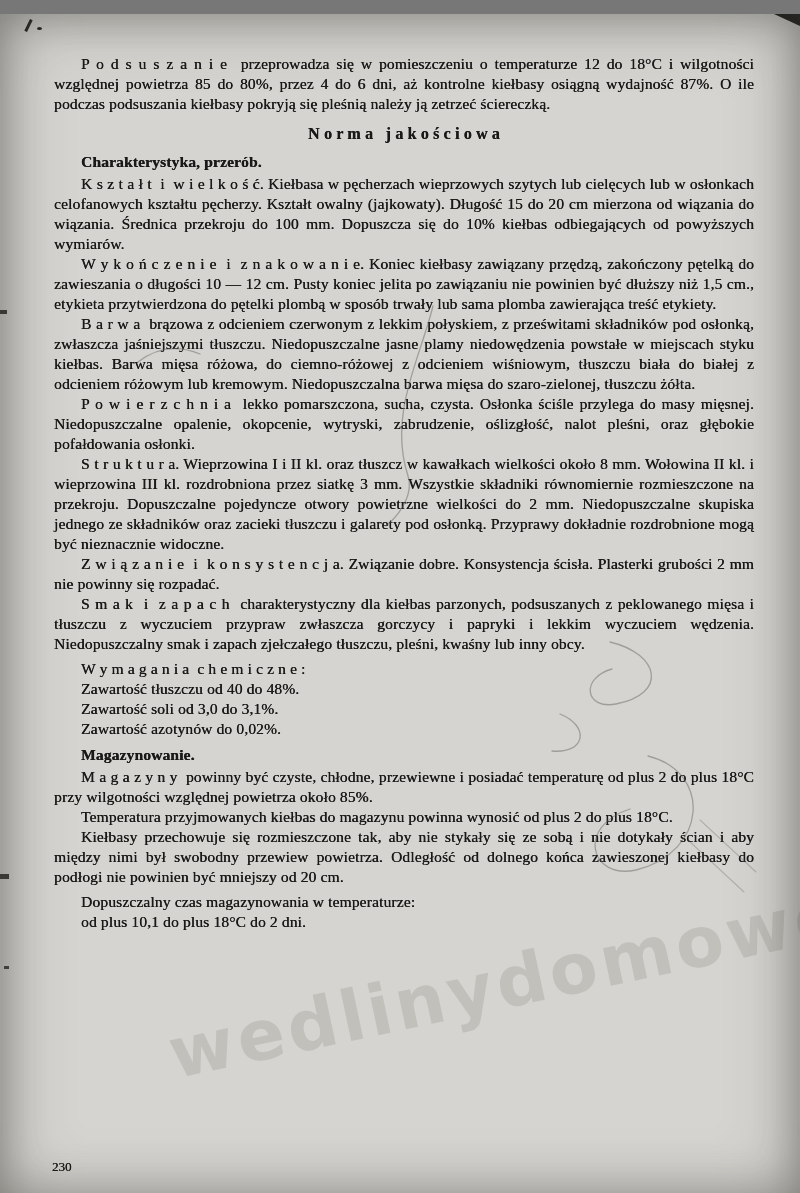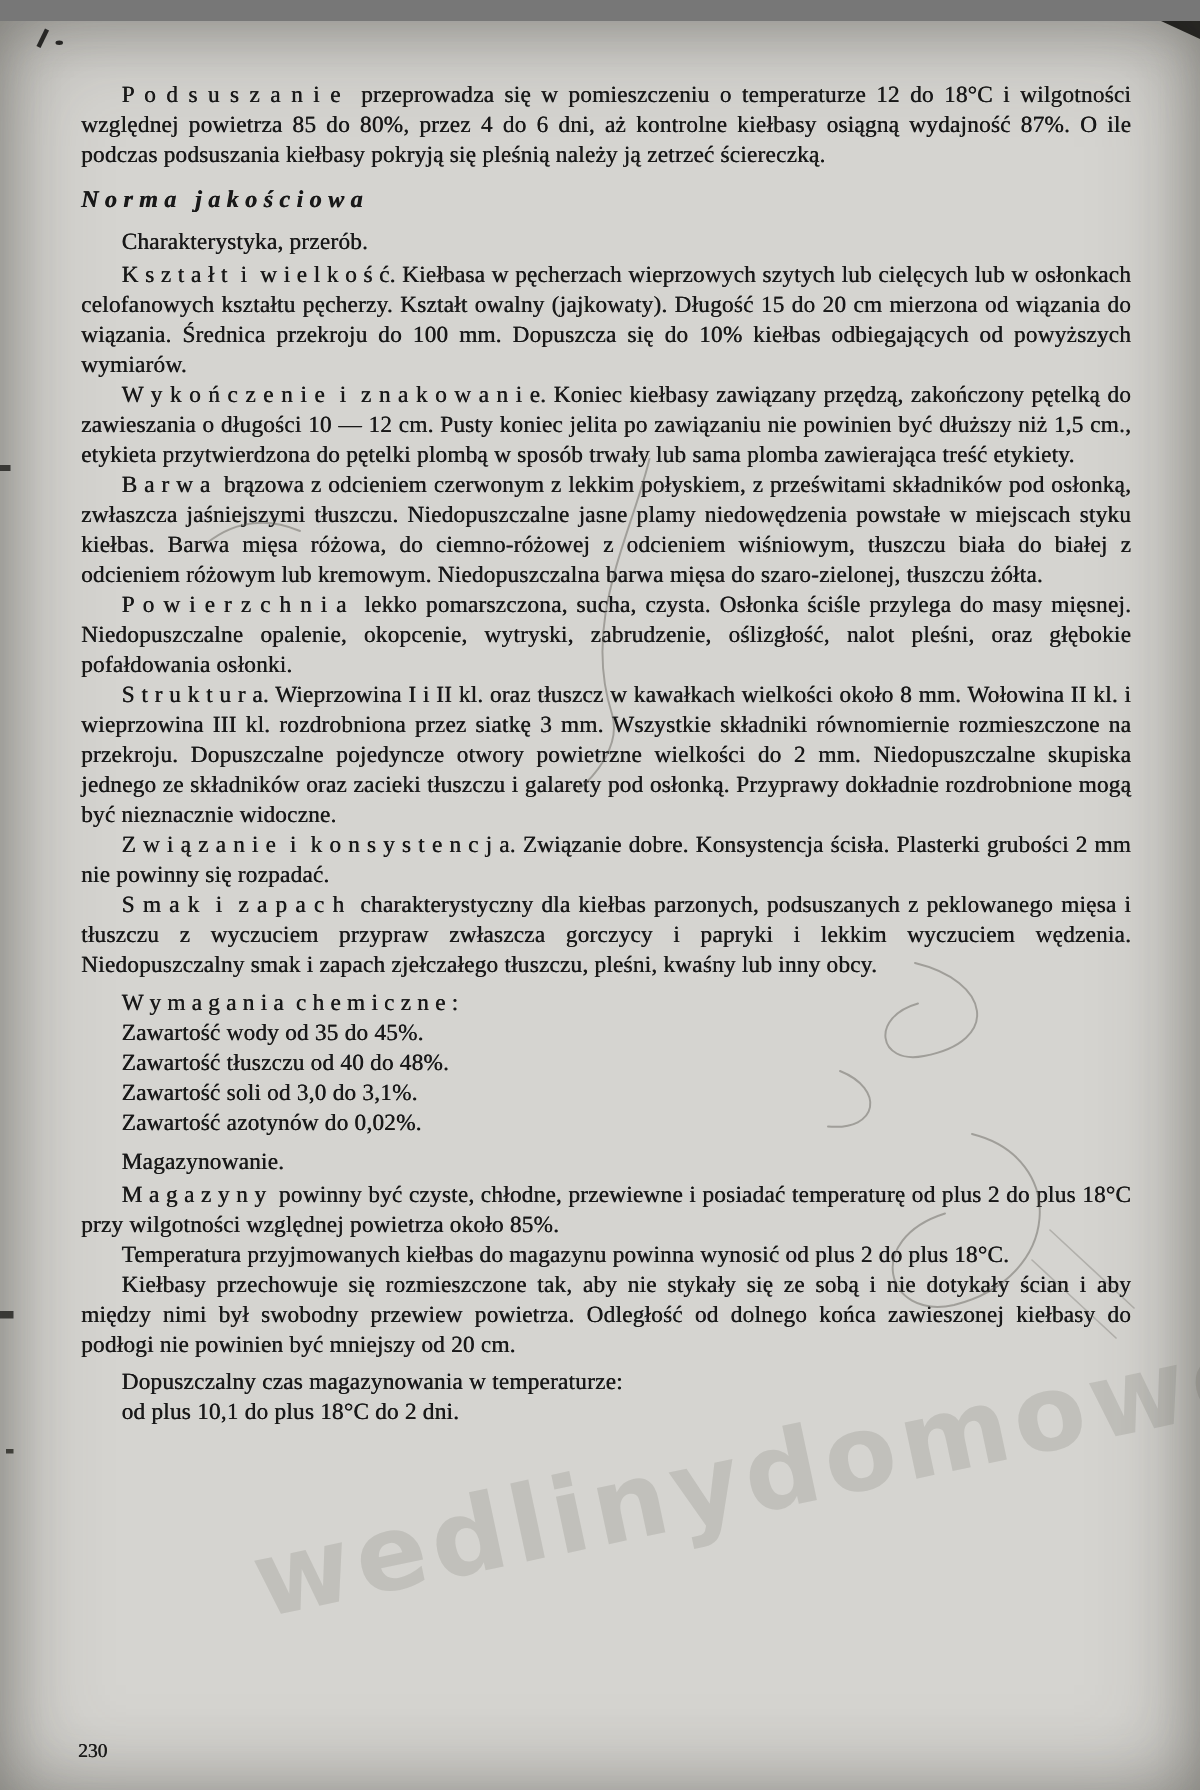--- a/index.html
+++ b/index.html
@@ -28,29 +28,28 @@
     left: 54px; top: 40px; width: 700px;
     font-size: 15.5px;
     line-height: 20px;
     text-align: justify;
     letter-spacing: 0.15px;
     text-shadow: 0.3px 0 0 currentColor;
   }
   .para { margin: 0; text-indent: 27px; }
   .heading-center {
     margin: 10px 0 8px;
-    text-align: left;
+    text-align: center;
     font-weight: bold;
     font-size: 16px;
     text-indent: 0;
-    font-style: italic;
   }
   .label {
     margin: 6px 0 2px;
-    font-weight: normal;
+    font-weight: bold;
     text-indent: 27px;
     text-align: left;
   }
   .line { margin: 0; text-indent: 27px; text-align: left; }
   .gap-top { margin-top: 5px; }
   .page-number {
     position: absolute;
     left: 52px; bottom: 32px;
     font-size: 13px;
     text-shadow: 0.3px 0 0 currentColor;
@@ -96,21 +95,20 @@
 
     <p class="para">K s z t a ł t&nbsp;&nbsp;i&nbsp;&nbsp;w i e l k o ś ć. Kiełbasa w pęcherzach wieprzowych szytych lub cielęcych lub w osłonkach celofanowych kształtu pęcherzy. Kształt owalny (jajkowaty). Długość 15 do 20 cm mierzona od wiązania do wiązania. Średnica przekroju do 100 mm. Dopuszcza się do 10% kiełbas odbiegających od powyższych wymiarów.</p>
     <p class="para">W y k o ń c z e n i e&nbsp;&nbsp;i&nbsp;&nbsp;z n a k o w a n i e. Koniec kiełbasy zawiązany przędzą, zakończony pętelką do zawieszania o długości 10 — 12 cm. Pusty koniec jelita po zawiązaniu nie powinien być dłuższy niż 1,5 cm., etykieta przytwierdzona do pętelki plombą w sposób trwały lub sama plomba zawierająca treść etykiety.</p>
     <p class="para">B a r w a&nbsp; brązowa z odcieniem czerwonym z lekkim połyskiem, z prześwitami składników pod osłonką, zwłaszcza jaśniejszymi tłuszczu. Niedopuszczalne jasne plamy niedowędzenia powstałe w miejscach styku kiełbas. Barwa mięsa różowa, do ciemno-różowej z odcieniem wiśniowym, tłuszczu biała do białej z odcieniem różowym lub kremowym. Niedopuszczalna barwa mięsa do szaro-zielonej, tłuszczu żółta.</p>
     <p class="para">P o w i e r z c h n i a&nbsp; lekko pomarszczona, sucha, czysta. Osłonka ściśle przylega do masy mięsnej. Niedopuszczalne opalenie, okopcenie, wytryski, zabrudzenie, oślizgłość, nalot pleśni, oraz głębokie pofałdowania osłonki.</p>
     <p class="para">S t r u k t u r a. Wieprzowina I i II kl. oraz tłuszcz w kawałkach wielkości około 8 mm. Wołowina II kl. i wieprzowina III kl. rozdrobniona przez siatkę 3 mm. Wszystkie składniki równomiernie rozmieszczone na przekroju. Dopuszczalne pojedyncze otwory powietrzne wielkości do 2 mm. Niedopuszczalne skupiska jednego ze składników oraz zacieki tłuszczu i galarety pod osłonką. Przyprawy dokładnie rozdrobnione mogą być nieznacznie widoczne.</p>
     <p class="para">Z w i ą z a n i e&nbsp;&nbsp;i&nbsp;&nbsp;k o n s y s t e n c j a. Związanie dobre. Konsystencja ścisła. Plasterki grubości 2 mm nie powinny się rozpadać.</p>
     <p class="para">S m a k&nbsp;&nbsp;i&nbsp;&nbsp;z a p a c h&nbsp; charakterystyczny dla kiełbas parzonych, podsuszanych z peklowanego mięsa i tłuszczu z wyczuciem przypraw zwłaszcza gorczycy i papryki i lekkim wyczuciem wędzenia. Niedopuszczalny smak i zapach zjełczałego tłuszczu, pleśni, kwaśny lub inny obcy.</p>
 
     <p class="line gap-top">W y m a g a n i a&nbsp;&nbsp;c h e m i c z n e :</p>
-    <p class="line">Zawartość wody od 35 do 45%.</p>
     <p class="line">Zawartość tłuszczu od 40 do 48%.</p>
     <p class="line">Zawartość soli od 3,0 do 3,1%.</p>
     <p class="line">Zawartość azotynów do 0,02%.</p>
 
     <p class="label">Magazynowanie.</p>
 
     <p class="para">M a g a z y n y&nbsp; powinny być czyste, chłodne, przewiewne i posiadać temperaturę od plus 2 do plus 18°C przy wilgotności względnej powietrza około 85%.</p>
     <p class="para">Temperatura przyjmowanych kiełbas do magazynu powinna wynosić od plus 2 do plus 18°C.</p>
     <p class="para">Kiełbasy przechowuje się rozmieszczone tak, aby nie stykały się ze sobą i nie dotykały ścian i aby między nimi był swobodny przewiew powietrza. Odległość od dolnego końca zawieszonej kiełbasy do podłogi nie powinien być mniejszy od 20 cm.</p>
 

